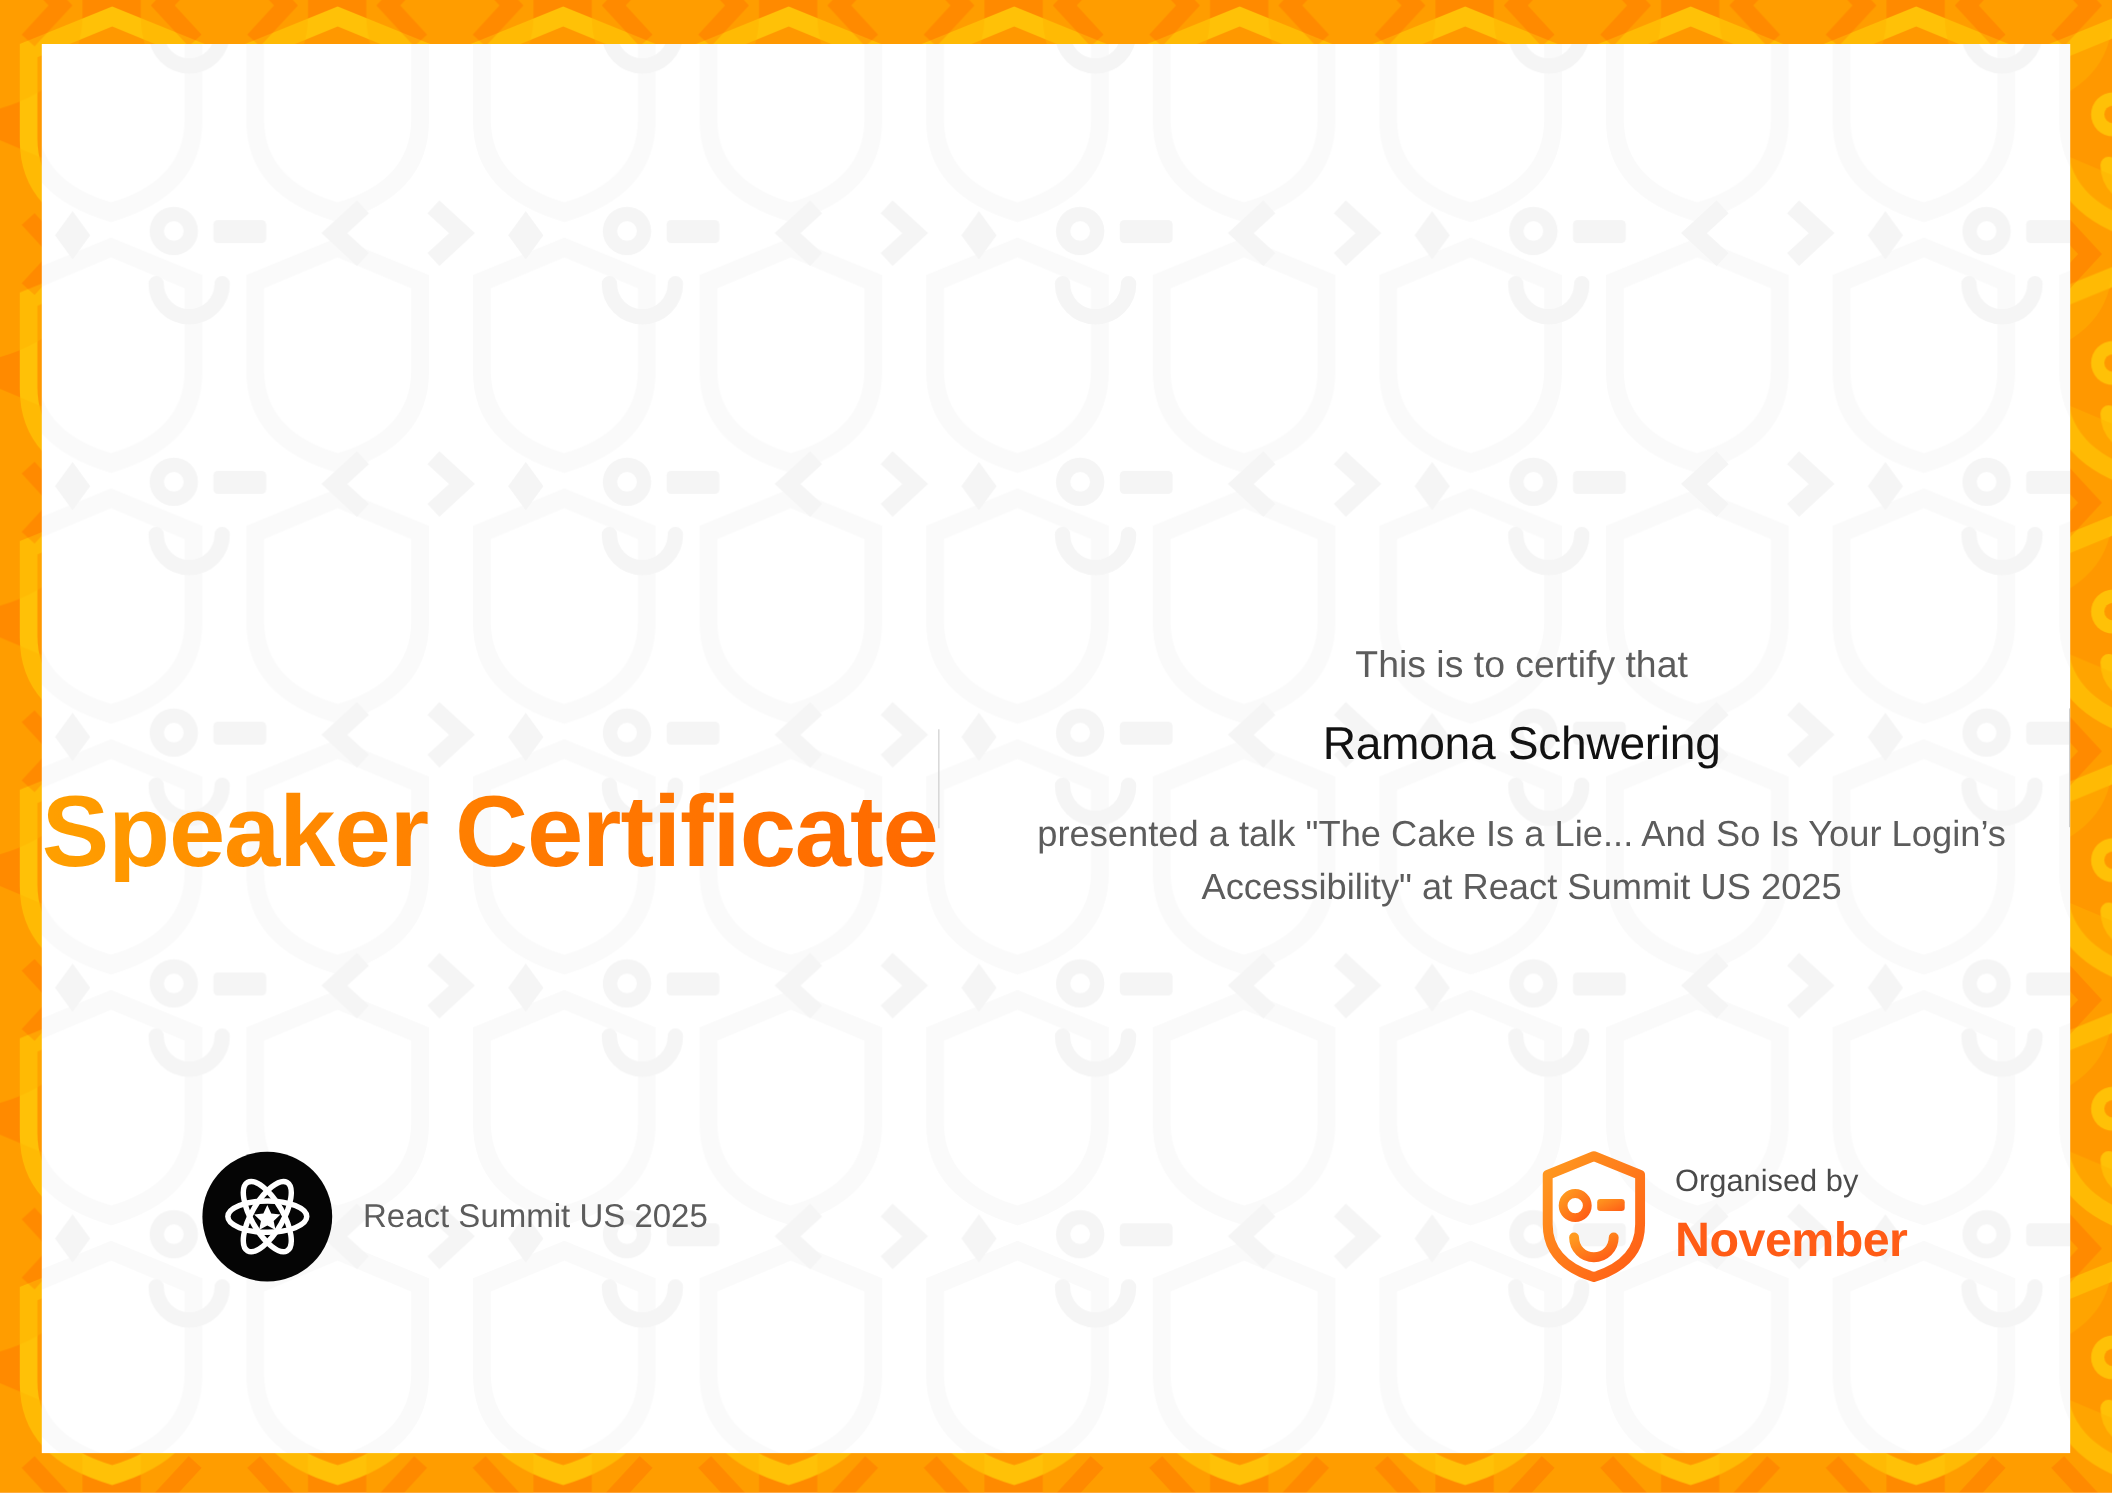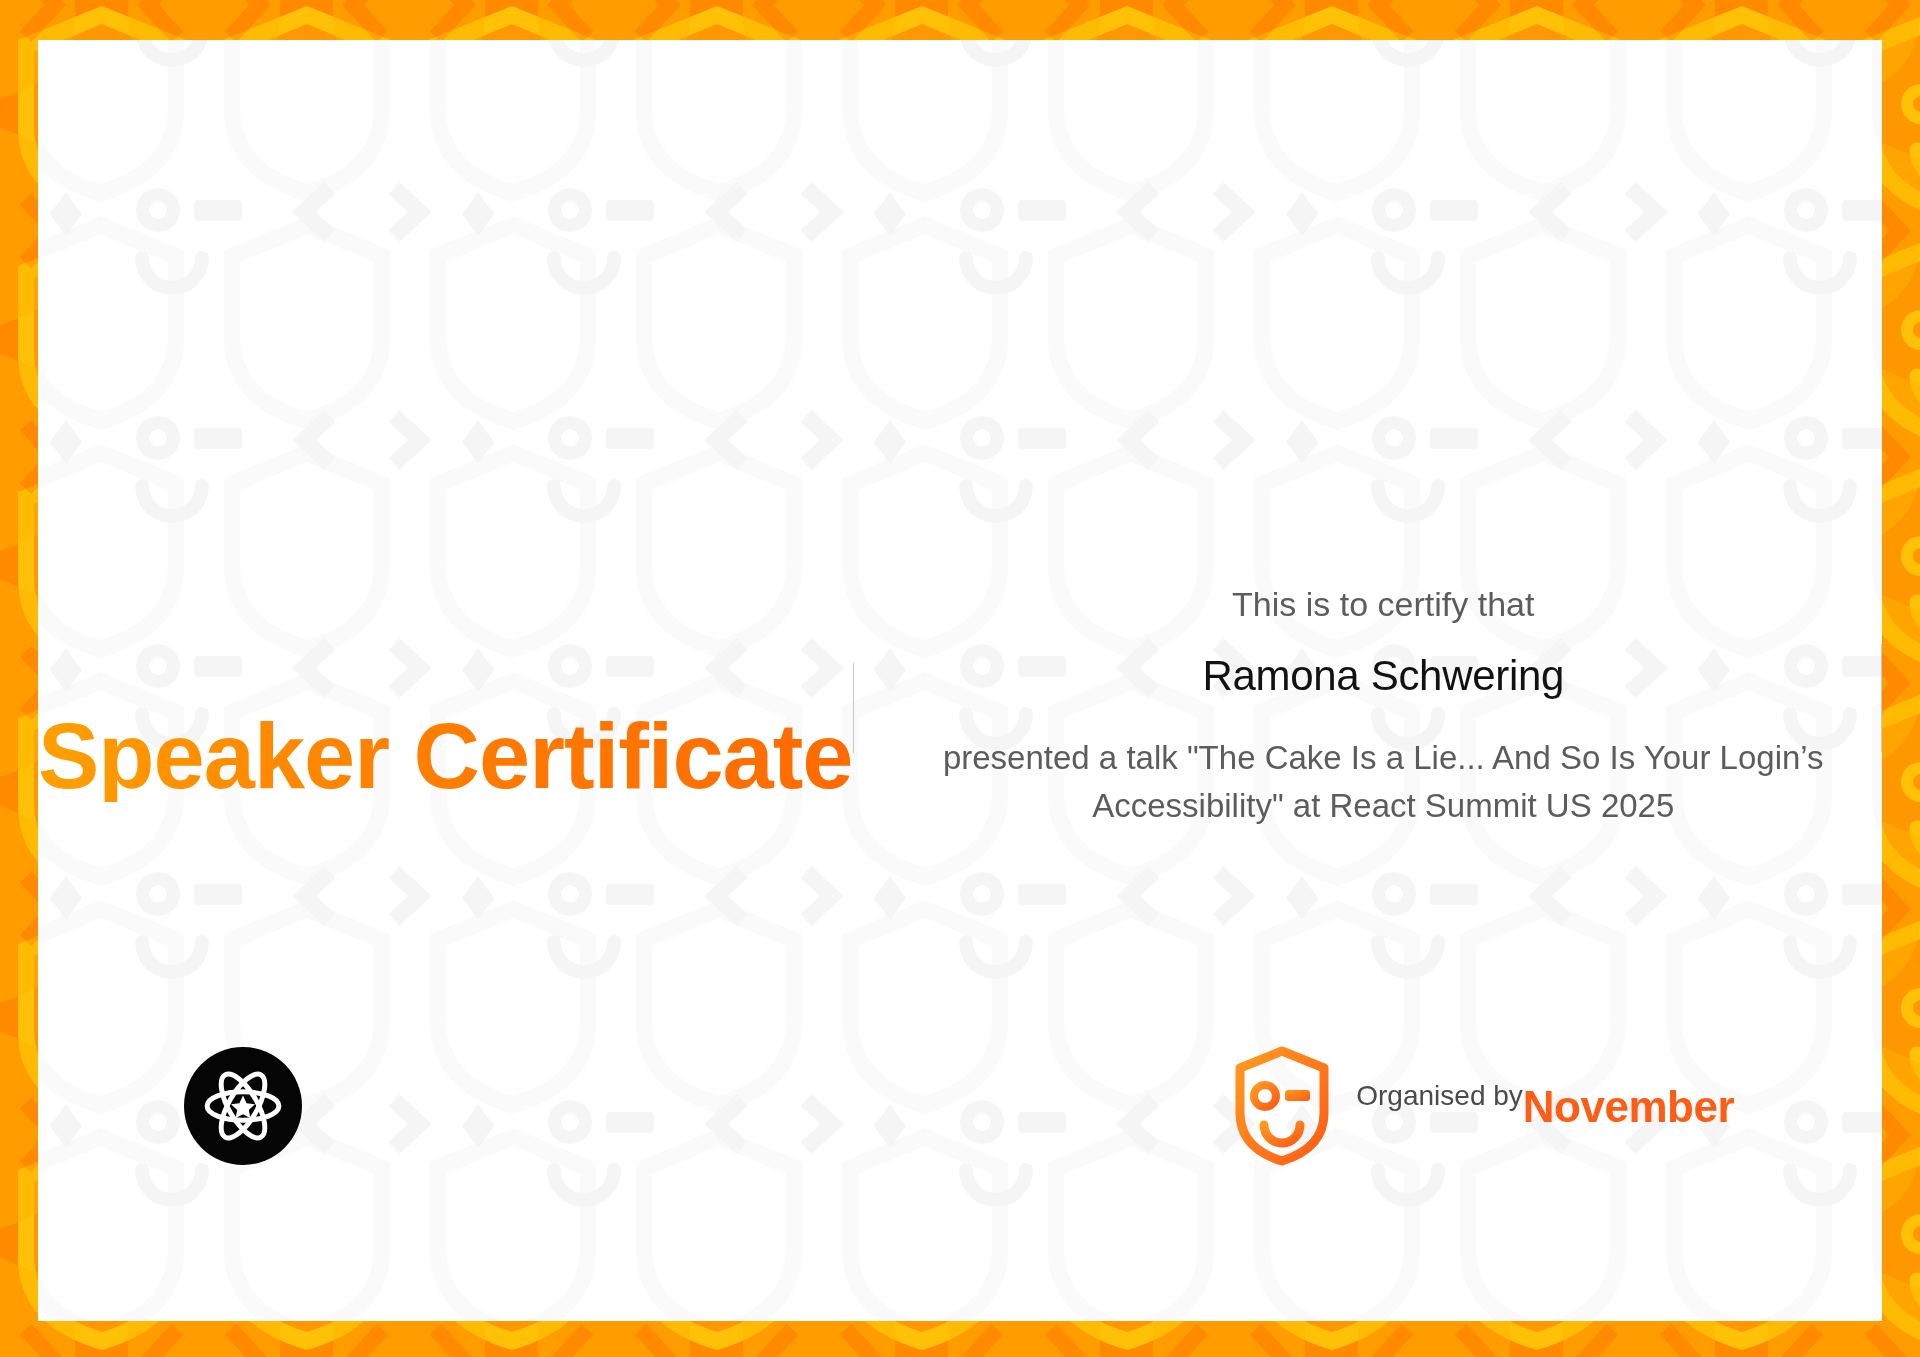--- a/index.html
+++ b/index.html
@@ -163,23 +163,24 @@
     right: 148px;
     display: flex;
     align-items: center;
     gap: 24px;
   }
 
   .gitnation-shield { flex: none; }
 
   .organiser-block {
     display: flex;
-    flex-direction: row;
+    flex-direction: column;
     justify-content: center;
     line-height: 1.15;
+    gap: 11px;
   }
 
   .organised-by {
     font-size: 28px;
     color: #4A4A4A;
     font-weight: 400;
   }
 
   .gitnation-name {
     font-size: 44px;
@@ -261,20 +262,21 @@
         <div class="react-logo-badge">
           <svg width="92" height="92" viewBox="0 0 100 100" aria-hidden="true">
             <g fill="none" stroke="#FFFFFF" stroke-width="5.4">
               <ellipse cx="50" cy="50" rx="39" ry="15.5"></ellipse>
               <ellipse cx="50" cy="50" rx="39" ry="15.5" transform="rotate(60 50 50)"></ellipse>
               <ellipse cx="50" cy="50" rx="39" ry="15.5" transform="rotate(120 50 50)"></ellipse>
             </g>
             <path fill="#FFFFFF" d="M50 38.5 L53.9 46.9 L63 48 L56.3 54.3 L58.1 63.3 L50 58.9 L41.9 63.3 L43.7 54.3 L37 48 L46.1 46.9 Z"></path>
           </svg>
         </div>
+        <div class="event-name">React Summit US 2025</div>
       </div>
 
 
       <div class="footer-right">
         <svg class="gitnation-shield" width="100" height="122" viewBox="0 0 100 122" aria-hidden="true">
           <defs>
             <linearGradient id="gnGrad" x1="0" y1="0" x2="1" y2="1">
               <stop offset="0%" stop-color="#FF9A1F"></stop>
               <stop offset="100%" stop-color="#FF5C16"></stop>
             </linearGradient>

